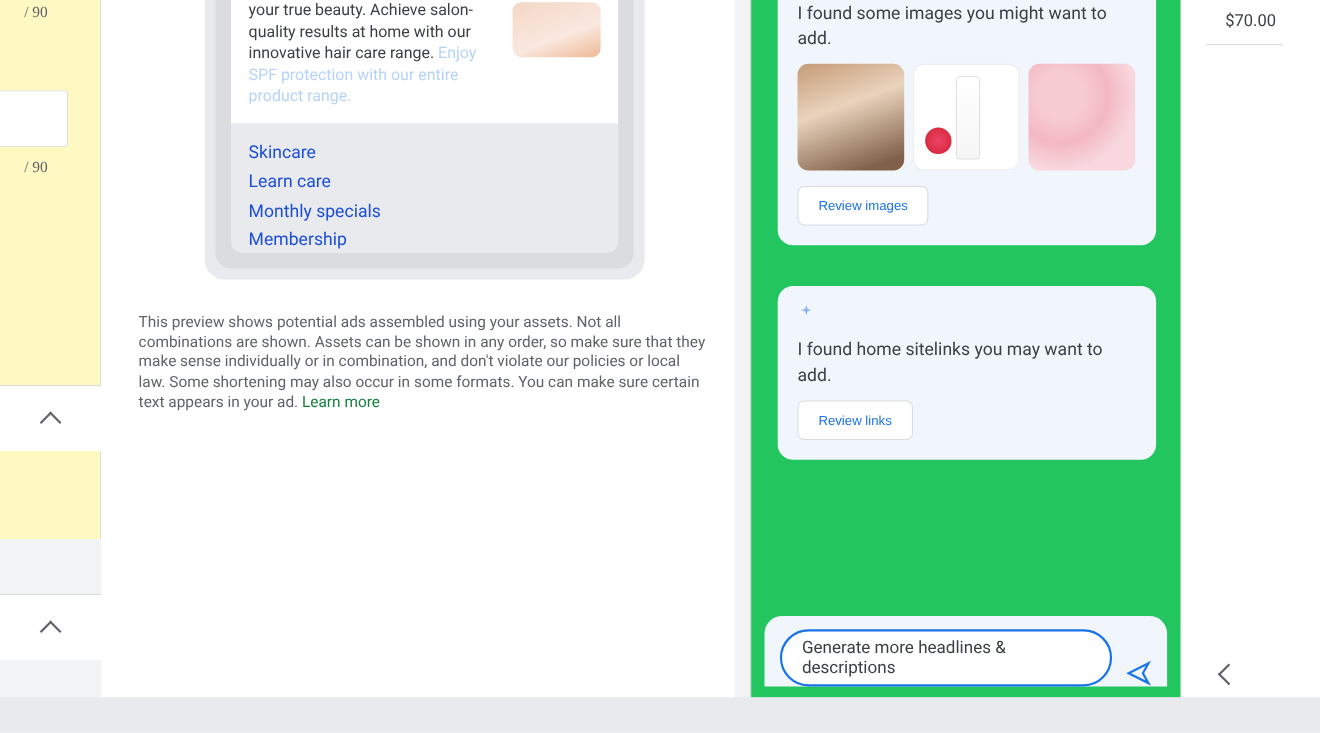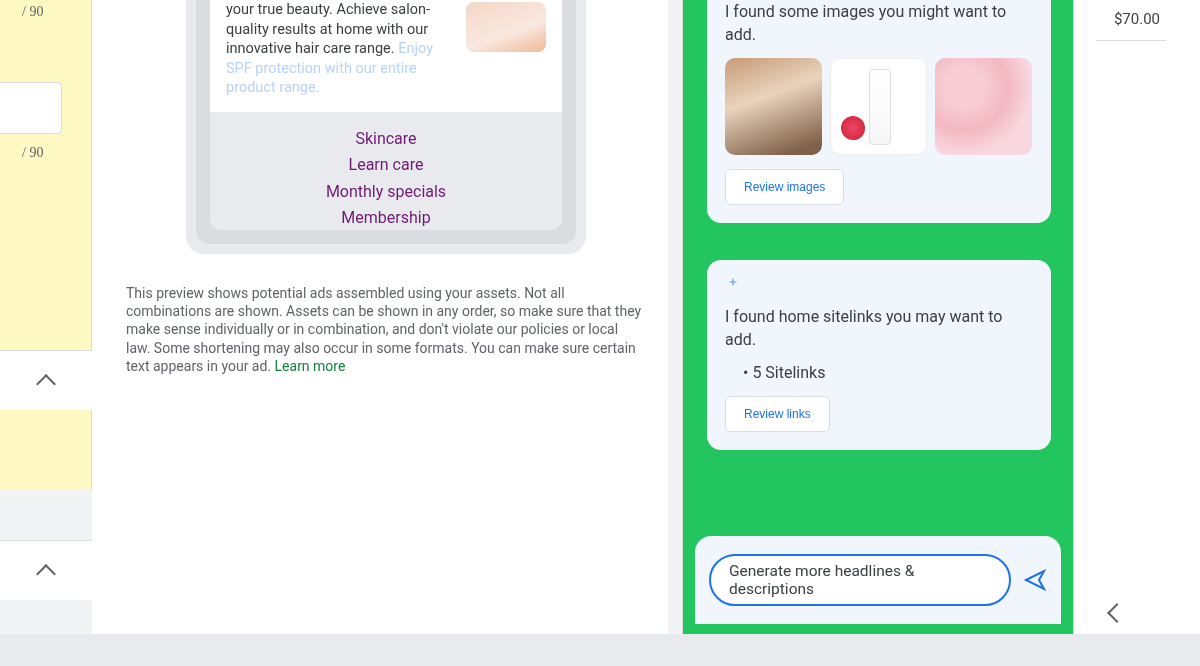--- a/index.html
+++ b/index.html
@@ -133,25 +133,24 @@
     border-radius: 8px;
     background: linear-gradient(160deg,#f4d7c6,#f9e8df 60%,#efb896);
     flex-shrink: 0;
     margin-top: 2px;
   }
   .ad-links {
     padding: 14px 16px 10px 16px;
   }
   .ad-links a {
     display: block;
-    color: #701a75;
+    color: #1d4ed8;
     font-size: 16px;
     line-height: 1.65;
     text-decoration: none;
-    text-align: center;
   }
 
   .disclaimer {
     position: absolute;
     left: 126px;
     top: 284px;
     width: 516px;
     font-size: 14px;
     line-height: 1.3;
     color: #5f6368;
@@ -232,25 +231,25 @@
     color: #3c4043;
     margin: 4px 0 14px 18px;
   }
 
   
   .chat-input-wrap {
     position: absolute;
     left: 12px;
     right: 12px;
     bottom: 10px;
-    height: 88px;
+    height: 64px;
     background: #f1f6fd;
     border-radius: 16px 16px 0 0;
     display: flex;
-    align-items: center;
+    align-items: flex-end;
     padding: 0 14px;
     gap: 12px;
   }
   .chat-pill {
     flex: 1;
     height: 52px;
     background: #fff;
     border: 2px solid #1a73e8;
     border-radius: 28px;
     display: flex;
@@ -357,21 +356,20 @@
 
   <div class="bubble bubble2">
     <div class="sparkle-row">
       <span class="sparkle">
         <svg viewBox="0 0 24 24" width="16" height="16">
             <path fill="#8ab4f8" d="M12 2l1.8 5.4L19 9l-5.2 1.6L12 16l-1.8-5.4L5 9l5.2-1.6z"></path>
           </svg>
       </span>
     </div>
     <div class="msg">I found home sitelinks you may want to add.</div>
-    <div class="sitelinks-list">• <span>5 Sitelinks</span></div>
     <button class="review-btn">Review links</button>
   </div>
 
   <div class="chat-input-wrap">
     <div class="chat-pill">
       <span>Generate more headlines &amp; descriptions</span>
     </div>
     <div class="send-icon">
       <svg viewBox="0 0 24 24" width="24" height="24">
           <path fill="none" stroke="#1a73e8" stroke-width="2" d="M3 12l18-9-5 9 5 9-18-9z"></path>

